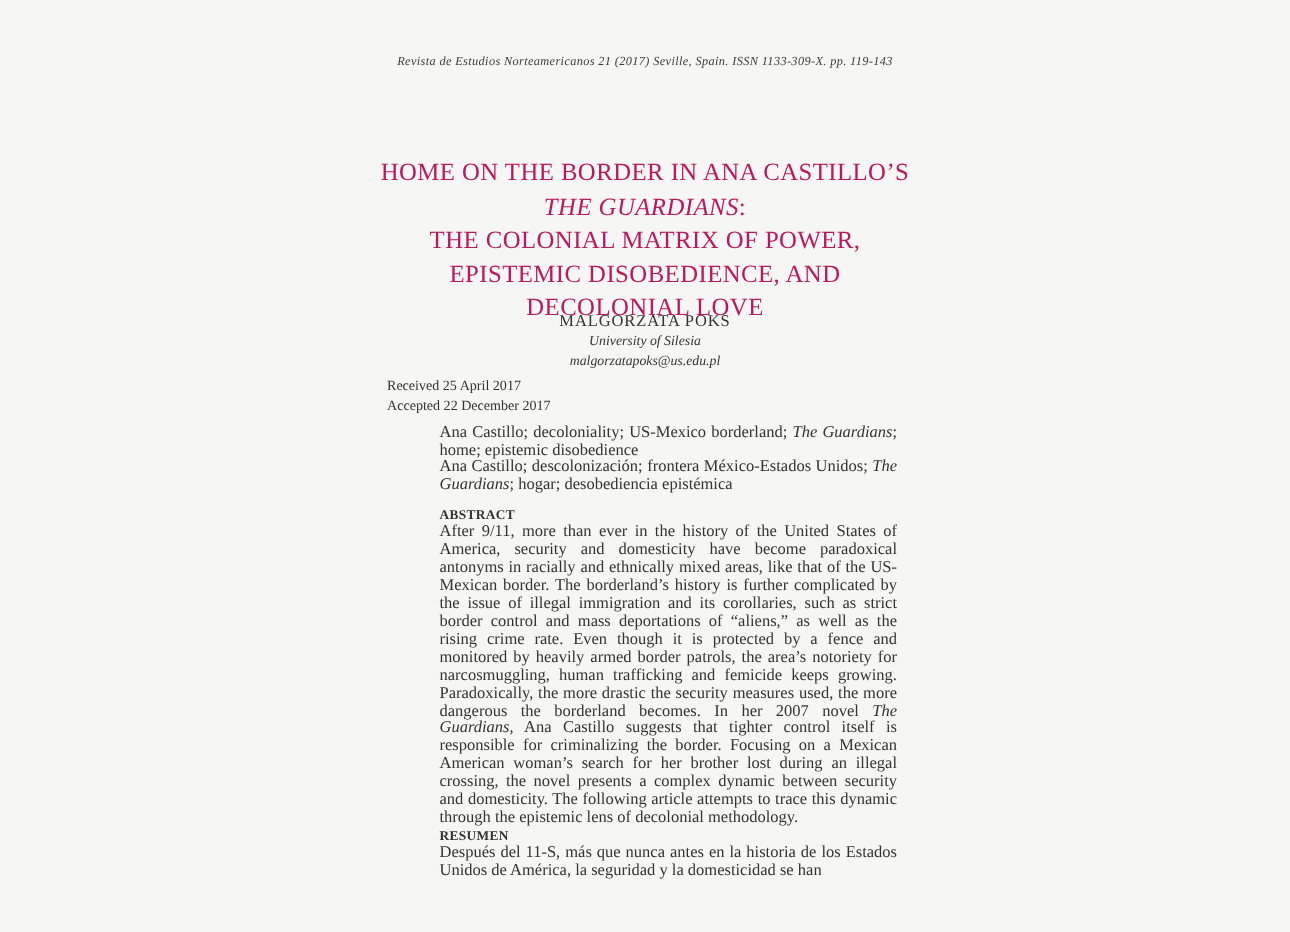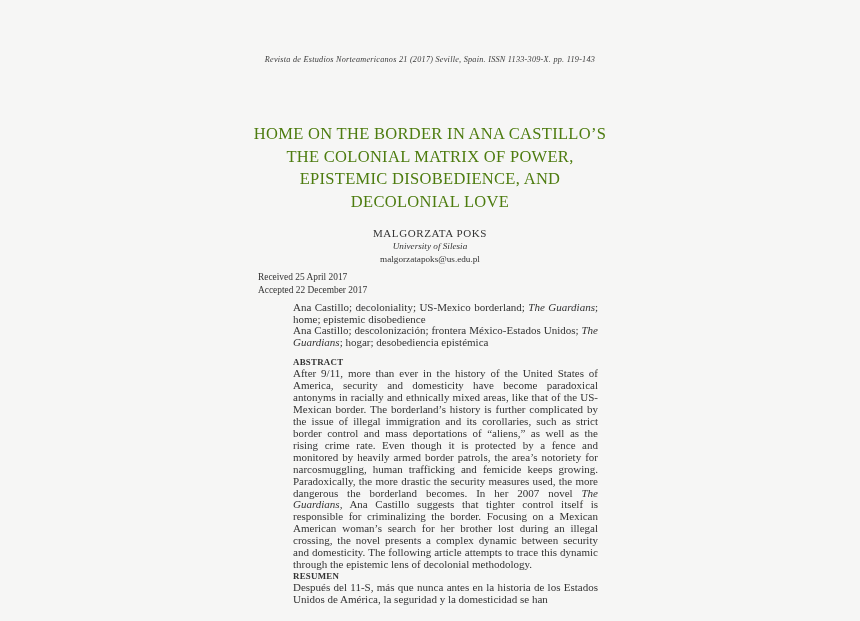--- a/index.html
+++ b/index.html
@@ -14,21 +14,20 @@
     font-family: "Liberation Serif", "DejaVu Serif", serif;
     color: #2e2e2e;
     overflow: hidden;
   }
 
   .page {
     position: relative;
     width: 860px;
     height: 526px;
     box-sizing: border-box;
-    margin-top: 19px;
   }
 
   
   .running-head {
     position: absolute;
     top: 36px;
     left: 0;
     width: 860px;
     text-align: center;
     font-style: italic;
@@ -38,21 +37,21 @@
     white-space: nowrap;
   }
 
   
   .title-block {
     position: absolute;
     top: 104px;
     left: 200px;
     width: 460px;
     text-align: center;
-    color: #4d7c0f;
+    color: #be185d;
   }
   .title-line {
     font-size: 16.5px;
     line-height: 22.5px;
     letter-spacing: 0.3px;
     white-space: nowrap;
   }
   .title-line .work {
     font-style: italic;
   }
@@ -71,20 +70,21 @@
     letter-spacing: 0.6px;
     line-height: 13px;
   }
   .author-affil {
     font-size: 9.2px;
     font-style: italic;
     line-height: 12.5px;
   }
   .author-email {
     font-size: 9.2px;
+    font-style: italic;
     line-height: 12.5px;
   }
 
   
   .dates-block {
     position: absolute;
     top: 252px;
     left: 258px;
     font-size: 9.4px;
     line-height: 12.6px;
@@ -125,20 +125,21 @@
 </style>
 </head>
 <body>
 
 <div class="page">
 
   <div class="running-head">Revista de Estudios Norteamericanos 21 (2017) Seville, Spain. ISSN 1133-309-X. pp. 119-143</div>
 
   <div class="title-block">
     <div class="title-line">HOME ON THE BORDER IN ANA CASTILLO’S</div>
+    <div class="title-line"><span class="work">THE GUARDIANS</span><span>:</span></div>
     <div class="title-line">THE COLONIAL MATRIX OF POWER,</div>
     <div class="title-line">EPISTEMIC DISOBEDIENCE, AND</div>
     <div class="title-line">DECOLONIAL LOVE</div>
   </div>
 
   <div class="author-block">
     <div class="author-name">MALGORZATA POKS</div>
     <div class="author-affil">University of Silesia</div>
     <div class="author-email">malgorzatapoks@us.edu.pl</div>
   </div>

